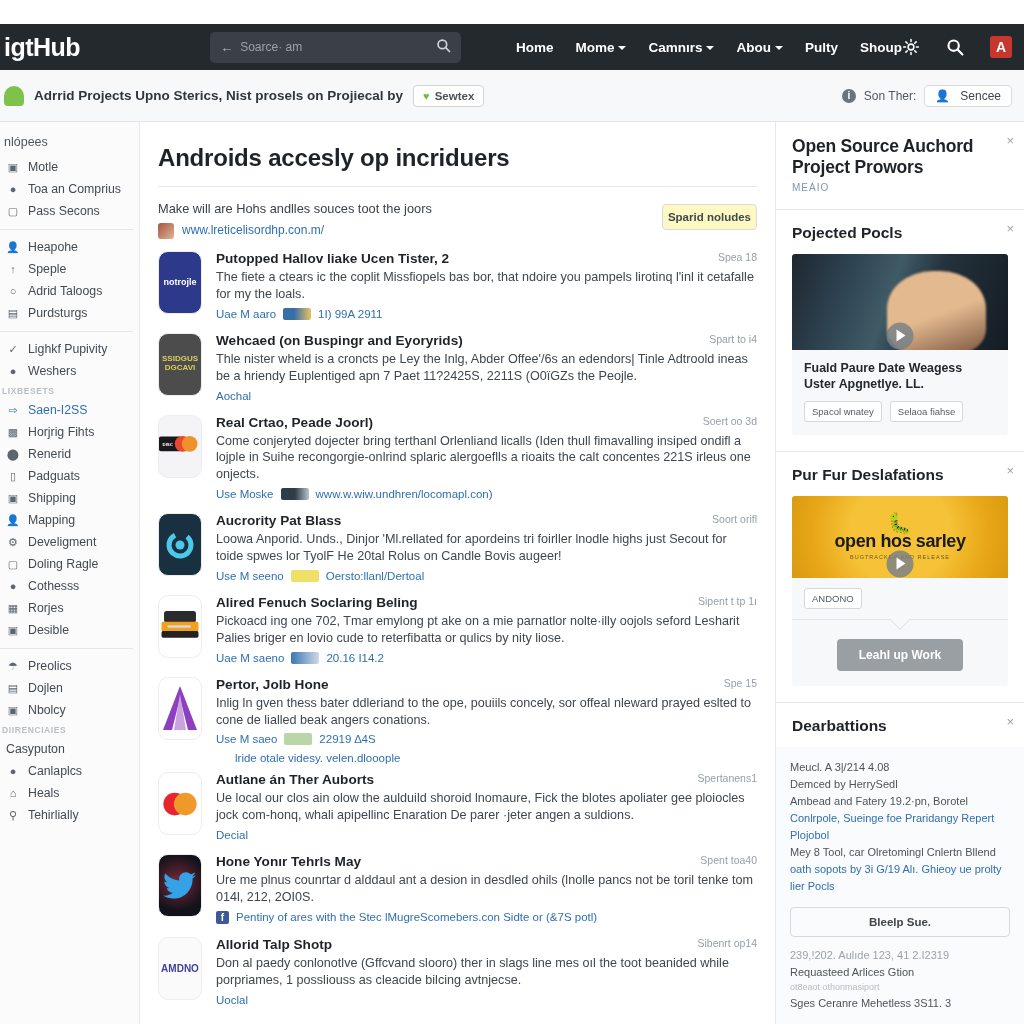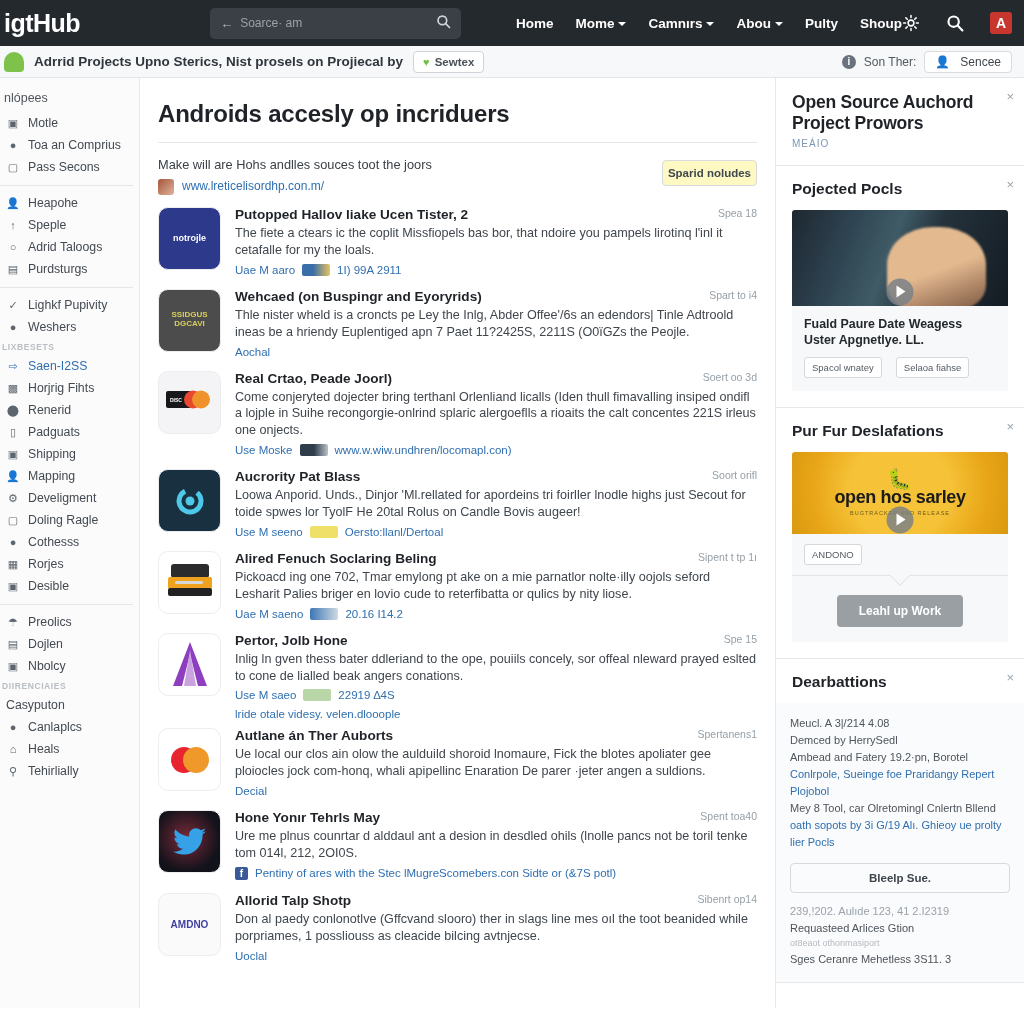--- a/index.html
+++ b/index.html
@@ -10,21 +10,21 @@
     font-family:"Liberation Sans", sans-serif;
     background:#ffffff;
     color:#24292e;
     overflow:hidden;
     position:relative;
   }
 
   
   .topnav {
     height:46px; background:#24292e; display:flex; align-items:center;
-    padding:16px 10px; position:relative;
+    padding:16px 10px; position:relative;margin-top:24px;
   }
   .brand {
     color:#fff; font-size:25px; font-weight:bold; letter-spacing:-.5px;
     margin-left:-6px; white-space:nowrap;
   }
   .searchwrap {
     margin-left:130px; width:277px; height:31px; background:#3a4046;
     border-radius:5px; display:flex; align-items:center; padding:0 10px;
     position:relative;
   }
@@ -47,21 +47,21 @@
   }
   .navicons { display:flex; align-items:center; gap:26px; margin-left:auto; margin-right:2px; }
   .navicon { color:#fff; cursor:pointer; display:flex; align-items:center; }
   .avatar-nav {
     width:22px;height:22px;border-radius:3px;background:#c8372d;color:#fff;
     font-size:14px;font-weight:bold;display:flex;align-items:center;justify-content:center;
   }
 
   
   .subheader {
-    height:32px; background:#f6f8f9; border-bottom:1px solid #e3e6e8;
+    height:52px; background:#f6f8f9; border-bottom:1px solid #e3e6e8;
     display:flex; align-items:center; padding:0 12px; gap:10px;
   }
   .droid {
     width:20px;height:20px;border-radius:50% 50% 4px 4px;background:#7ec24c;flex:none;
     margin-left:-8px;
   }
   .subheader .txt { font-size:13.5px; color:#2f363d; font-weight:bold; white-space:nowrap; }
   .watchbtn {
     border:1px solid #d0d4d8; background:#fff; border-radius:4px;
     font-size:11.5px; padding:4px 9px; color:#4a5259; display:flex; align-items:center; gap:5px;
@@ -117,21 +117,21 @@
   .srcav { width:16px;height:16px;border-radius:3px;background:linear-gradient(135deg,#a4553b,#e1b49a); flex:none; }
   .srclink { color:#2f6fb0; font-size:12px; text-decoration:none; cursor:pointer; }
   .sharebtn {
     position:absolute; right:18px; top:82px;
     border:1px solid #d7dbde; background:#fef9c3; border-radius:4px;
     font-size:11.5px; padding:6px 5px; color:#41484f; font-weight:bold; cursor:pointer;
   }
 
   .item { display:flex; gap:14px; margin-bottom:13px; }
   .thumb {
-    width:63px; height:63px; border-radius:10px; flex:none; overflow:hidden;
+    width:44px; height:63px; border-radius:10px; flex:none; overflow:hidden;
     display:flex; align-items:center; justify-content:center;
     font-size:9px; font-weight:bold; color:#fff; text-align:center; line-height:1.1;
     border:1px solid #ededf0;
   }
   .itembody { flex:1; min-width:0; position:relative; }
   .ititle { font-size:13.6px; font-weight:bold; color:#1f2328; margin:0 0 3px 0; }
   .idesc { font-size:12.6px; color:#3f464d; line-height:1.34; margin:0 0 5px 0; }
   .imeta { display:flex; align-items:center; gap:7px; font-size:11.5px; color:#2f6fb0; flex-wrap:wrap; }
   .metachip { width:28px;height:12px;border-radius:2px;display:inline-block; }
   .iright { position:absolute; right:0; top:0; font-size:10.5px; color:#96a0a8; white-space:nowrap; }
@@ -171,21 +171,21 @@
   .yellowsub { font-size:5.5px; color:#6b5a22; letter-spacing:1px; margin-top:2px; }
   .playbtn {
     position:absolute; left:50%; top:50%; transform:translate(-50%,-50%);
     width:27px;height:27px;border-radius:50%;background:rgba(120,128,135,.82);
     display:flex;align-items:center;justify-content:center; cursor:pointer;
   }
   .playbtn .tri { width:0;height:0;border-top:6px solid transparent;border-bottom:6px solid transparent;border-left:9px solid #fff; margin-left:2px; }
   .playbtn.low { top:auto; bottom:-13px; }
   .promo .body { padding:10px 12px 13px 12px; }
   .promo .ptitle { font-size:12.4px; font-weight:bold; color:#23282d; line-height:1.3; margin-bottom:9px; }
-  .pbtns { display:flex; gap:14px; }
+  .pbtns { display:flex; gap:8px; }
   .pbtn {
     border:1px solid #d4d8db; background:#fff; border-radius:3px;
     font-size:9.5px; color:#555c63; padding:4px 7px; cursor:pointer; white-space:nowrap;
   }
   .notch {
     height:12px; border-top:1px solid #e2e5e7; margin:10px -12px 0 -12px; position:relative;
   }
   .notch:after{
     content:""; position:absolute; left:50%; top:-7px; transform:translateX(-50%) rotate(45deg);
     width:13px;height:13px;background:#f7f8f9;border-right:1px solid #e2e5e7;border-bottom:1px solid #e2e5e7;

